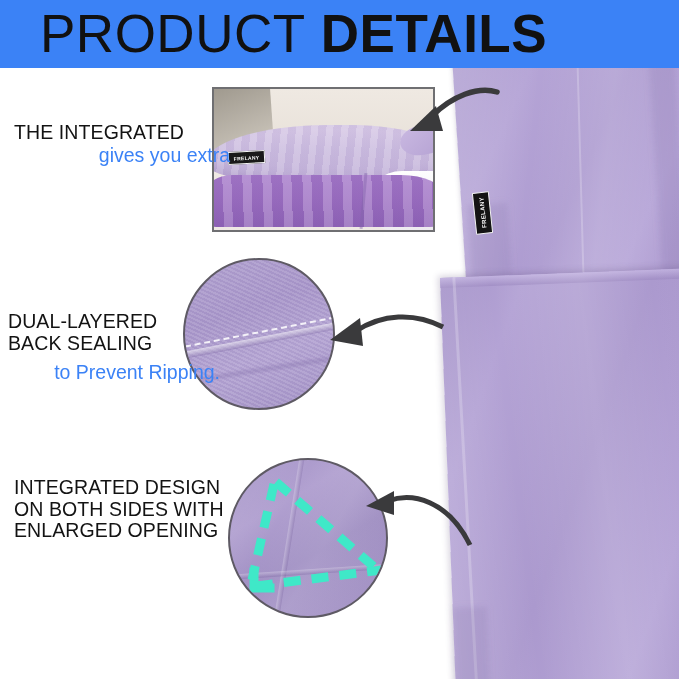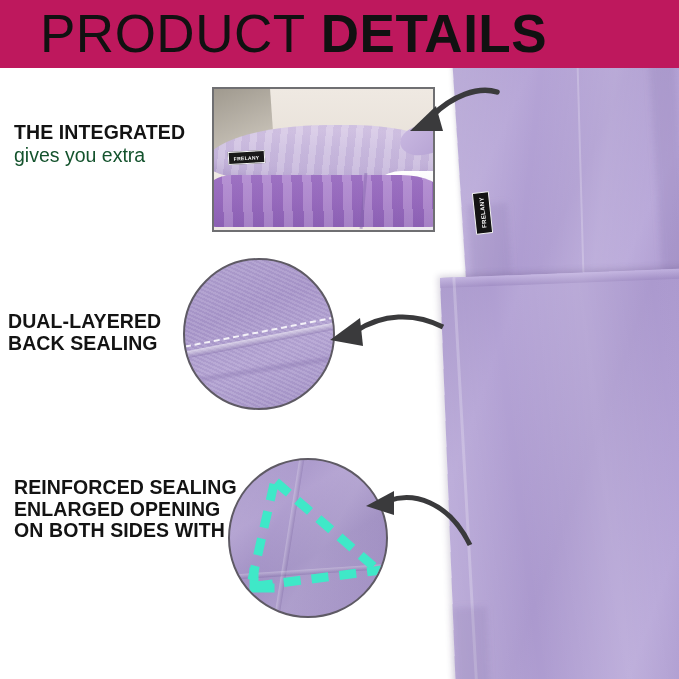--- a/index.html
+++ b/index.html
@@ -2,21 +2,21 @@
 <html><head>
 <meta charset="utf-8">
 <style>
   html,body{margin:0;padding:0;background:#fff;}
   body{width:679px;height:679px;overflow:hidden;
        font-family:"Liberation Sans", sans-serif;color:#1a1a1a;}
   #stage{position:relative;width:679px;height:679px;background:#ffffff;overflow:hidden;}
 
   
   .header-band{position:absolute;left:0;top:0;width:679px;height:68px;
-     background:#be185d;overflow:hidden;}
+     background:#3b82f6;overflow:hidden;}
   .header-title{position:absolute;left:40px;top:6px;font-size:53px;line-height:56px;
      letter-spacing:0.5px;color:#111;white-space:nowrap;}
   .ht-light{font-weight:400;}
   .ht-bold{font-weight:700;}
 
   
   .fabric-wrap{position:absolute;left:0;top:0;width:679px;height:679px;}
   .fab{position:absolute;}
   .panel-top{left:452px;top:56px;width:260px;height:250px;
      background:linear-gradient(118deg,#a997cd 0%,#b5a4d6 22%,#ad9bd0 48%,#b7a6d8 70%,#a895cb 100%);
@@ -107,23 +107,23 @@
      background:linear-gradient(180deg,rgba(255,255,255,.25),rgba(118,96,156,.35));
      transform:rotate(-4deg);}
   .c3-tri{position:absolute;inset:0;}
 
   
   .arrow-svg{position:absolute;left:0;top:0;width:679px;height:679px;
      pointer-events:none;overflow:visible;}
 
   
   .txt{position:absolute;}
-  .t-head{font-weight:700;font-size:19.5px;line-height:21.5px;letter-spacing:.1px;
+  .t-head{font-weight:400;font-size:19.5px;line-height:21.5px;letter-spacing:.1px;
      color:#131313;}
-  .t-body{font-weight:400;font-size:19.5px;line-height:22px;color:#14532d;}
+  .t-body{font-weight:400;font-size:19.5px;line-height:22px;color:#3b82f6;text-align:right;}
   .block1{left:14px;top:122px;width:216px;}
   .block2{left:8px;top:311px;width:212px;}
   .block3{left:14px;top:477px;width:228px;}
   .t-body-sm{font-size:18.5px;line-height:21px;}
 </style>
 </head>
 <body>
 
 <div id="stage">
 
@@ -217,23 +217,26 @@
     <div class="t-body">
       <div>gives you extra</div>
     </div>
   </div>
 
   <div class="txt block2">
     <div class="t-head">
       <div>DUAL-LAYERED</div>
       <div>BACK SEALING</div>
     </div>
+    <div class="t-body" style="margin-top:7px;">
+      <div>to Prevent Ripping.</div>
+    </div>
   </div>
 
   <div class="txt block3">
     <div class="t-head">
-      <div>REINFORCED SEALING</div>
+      <div>INTEGRATED DESIGN</div>
+      <div>ON BOTH SIDES WITH</div>
       <div>ENLARGED OPENING</div>
-      <div>ON BOTH SIDES WITH</div>
     </div>
   </div>
 
 </div>
 
 </body></html>

